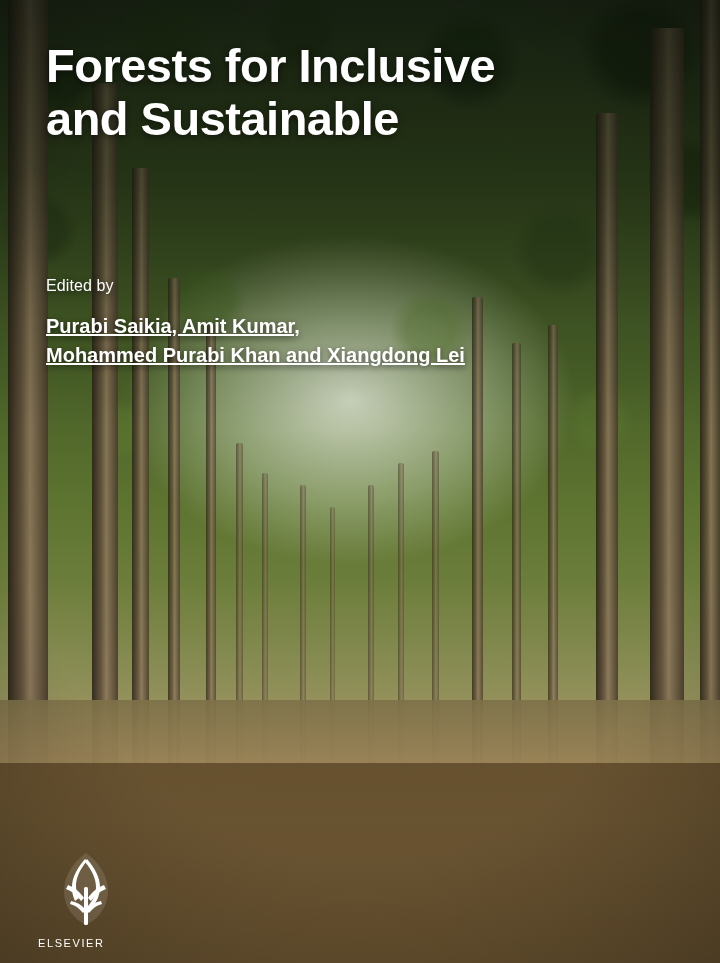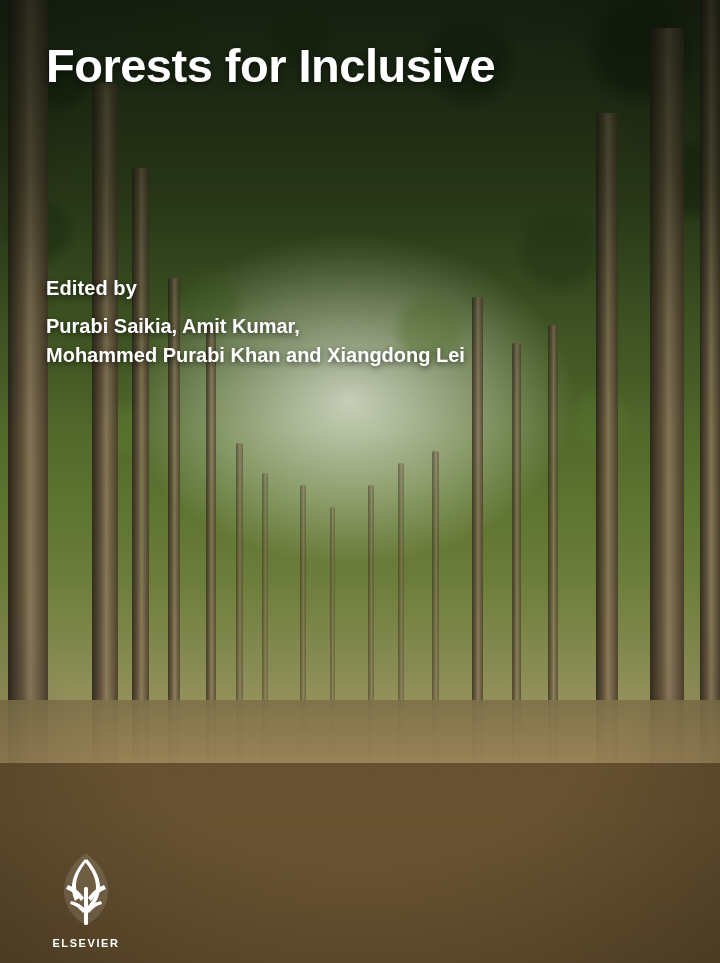--- a/index.html
+++ b/index.html
@@ -101,57 +101,58 @@
     letter-spacing: -0.5px;
     text-shadow: 0 2px 7px rgba(0,0,0,0.55);
   }
   .title .line { display: block; }
 
   .edited-by {
     position: absolute;
     left: 46px;
     top: 277px;
     color: #ffffff;
-    font-weight: bold;
-    font-size: 20px;
+    font-weight: normal;
+    font-size: 16px;
     letter-spacing: 0.1px;
     text-shadow: 0 2px 6px rgba(0,0,0,0.6);
   }
   .editors {
     position: absolute;
     left: 46px;
     top: 312px;
     width: 600px;
     color: #ffffff;
     font-weight: bold;
     font-size: 20px;
     line-height: 1.45;
     text-shadow: 0 2px 6px rgba(0,0,0,0.6);
+    text-decoration: underline;
   }
   .editors .line { display: block; }
 
   
   .logo {
     position: absolute;
     left: 38px;
     bottom: 20px;
     width: 96px;
     height: 96px;
   }
   .logo svg { display: block; }
   .logo-word {
     position: absolute;
     left: 38px;
     bottom: 14px;
     width: 96px;
-    text-align: center;
+    text-align: left;
     color: #ffffff;
     font-size: 11px;
     letter-spacing: 1.6px;
-    font-weight: bold;
+    font-weight: normal;
   }
 </style>
 </head>
 <body>
 
 <div id="cover">
 
   <div class="photo"></div>
   <div class="canopy"></div>
 
@@ -176,20 +177,21 @@
   <div class="trunk" style="left:650px;width:34px;height:840px;bottom:95px;opacity:.95;"></div>
   <div class="trunk" style="left:700px;width:20px;height:880px;bottom:85px;opacity:.9;"></div>
 
   <div class="ground"></div>
   <div class="leaf-litter"></div>
   <div class="darken-top"></div>
   <div class="vignette"></div>
 
   <div class="title">
     <span class="line">Forests for Inclusive</span>
+    <span class="line">and Sustainable</span>
   </div>
 
   <div class="edited-by">Edited by</div>
   <div class="editors">
     <span class="line">Purabi Saikia, Amit Kumar,</span>
     <span class="line">Mohammed Purabi Khan and Xiangdong Lei</span>
   </div>
 
   <div class="logo">
     <svg width="96" height="96" viewBox="0 0 96 96" aria-hidden="true">

